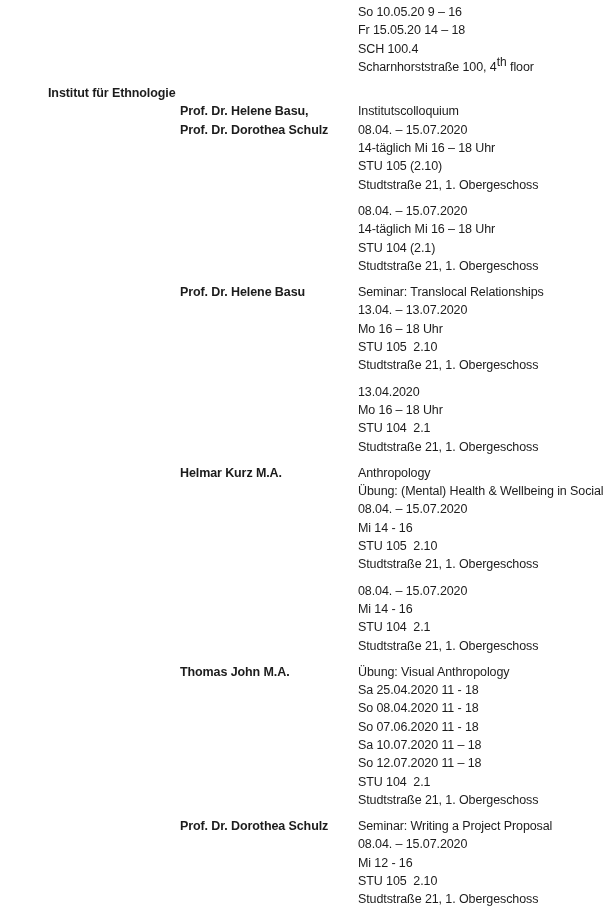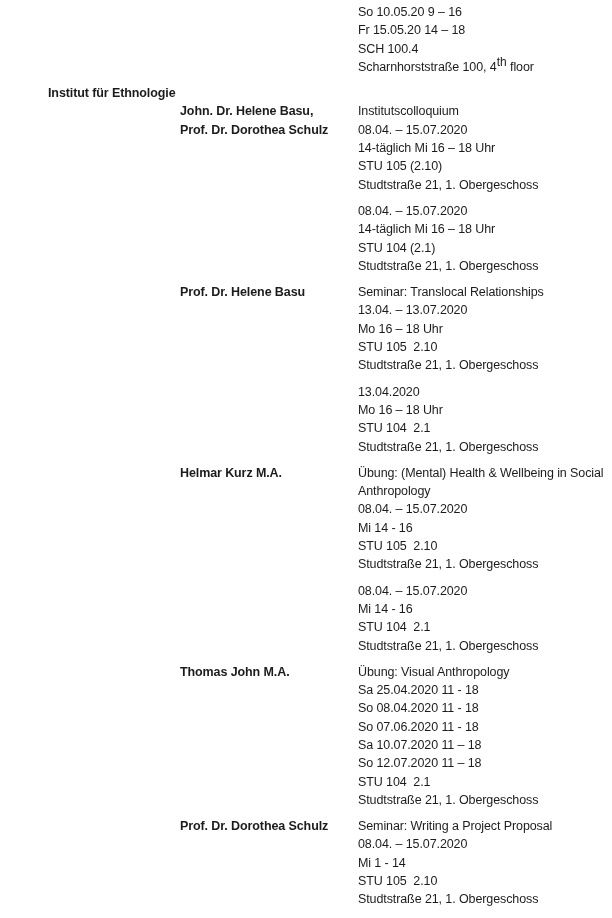--- a/index.html
+++ b/index.html
@@ -84,21 +84,21 @@
     </div>
   </div>
 
   <div class="row section-row">
     <div class="line bold">Institut für Ethnologie</div>
   </div>
 
   <div class="row entry">
     <div class="spacer-left"></div>
     <div class="col-names">
-      <div class="line">John. Dr. Helene Basu,</div>
+      <div class="line">Prof. Dr. Helene Basu,</div>
       <div class="line">Prof. Dr. Dorothea Schulz</div>
     </div>
     <div class="col-details">
       <div class="block">
         <div class="line">Institutscolloquium</div>
         <div class="line">08.04. – 15.07.2020</div>
         <div class="line">14-täglich Mi 16 – 18 Uhr</div>
         <div class="line">STU 105 (2.10)</div>
         <div class="line">Studtstraße 21, 1. Obergeschoss</div>
       </div>
@@ -133,22 +133,22 @@
     </div>
   </div>
 
   <div class="row entry">
     <div class="spacer-left"></div>
     <div class="col-names">
       <div class="line">Helmar Kurz M.A.</div>
     </div>
     <div class="col-details">
       <div class="block">
+        <div class="line">Anthropology</div>
         <div class="line">Übung: (Mental) Health &amp; Wellbeing in Social</div>
-        <div class="line">Anthropology</div>
         <div class="line">08.04. – 15.07.2020</div>
         <div class="line">Mi 14 - 16</div>
         <div class="line">STU 105  2.10</div>
         <div class="line">Studtstraße 21, 1. Obergeschoss</div>
       </div>
       <div class="block">
         <div class="line">08.04. – 15.07.2020</div>
         <div class="line">Mi 14 - 16</div>
         <div class="line">STU 104  2.1</div>
         <div class="line">Studtstraße 21, 1. Obergeschoss</div>
@@ -177,20 +177,20 @@
 
   <div class="row entry">
     <div class="spacer-left"></div>
     <div class="col-names">
       <div class="line">Prof. Dr. Dorothea Schulz</div>
     </div>
     <div class="col-details">
       <div class="block">
         <div class="line">Seminar: Writing a Project Proposal</div>
         <div class="line">08.04. – 15.07.2020</div>
-        <div class="line">Mi 1 - 14</div>
+        <div class="line">Mi 12 - 16</div>
         <div class="line">STU 105  2.10</div>
         <div class="line">Studtstraße 21, 1. Obergeschoss</div>
       </div>
     </div>
   </div>
 
 </div>
 
 </body></html>

